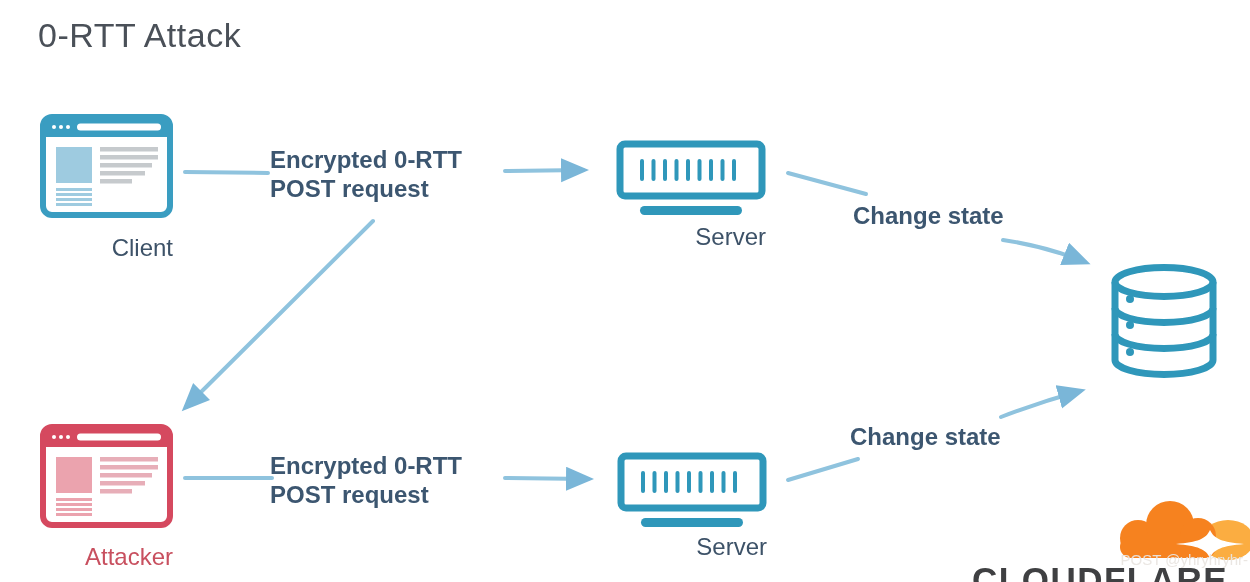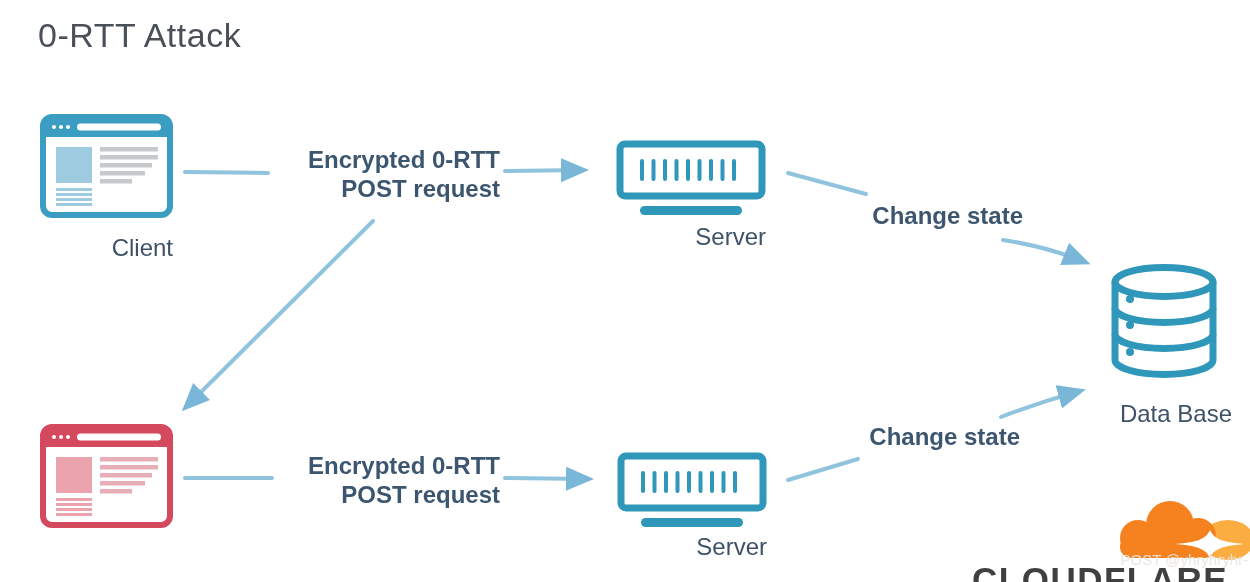--- a/index.html
+++ b/index.html
@@ -8,21 +8,21 @@
     background:#ffffff;font-family:"Liberation Sans", sans-serif;
   }
   .abs{position:absolute;}
   #title{
     left:38px;top:16px;font-size:34px;color:#4a5058;letter-spacing:.5px;
   }
   .node-label{
     font-size:24px;color:#3d5268;text-align:right;
   }
   .edge-label{
-    font-size:24px;font-weight:600;color:#3c5670;text-align:right;line-height:1.2;
+    font-size:24px;font-weight:600;color:#3c5670;text-align:left;line-height:1.2;
   }
   
   .browser.teal{color:#3a9dc1;--cA:#9ecbe0;--cB:#c6cacd;}
   .browser.red {color:#d5495f;--cA:#eba3ae;--cB:#e7aeb8;}
   .teal-ic{color:#2f97ba;}
   .attacker-label{color:#c8505f;}
   #cf-text{
     left:972px;top:560px;font-size:35px;font-weight:bold;color:#3f4042;
     letter-spacing:1.5px;white-space:nowrap;
   }
@@ -117,21 +117,20 @@
         <path d="M7,72 A49,14.5 0 0 0 105,72"></path>
         <path d="M7,98 A49,14.5 0 0 0 105,98"></path>
       </g>
       <g fill="currentColor">
         <circle cx="22" cy="37" r="4"></circle>
         <circle cx="22" cy="63" r="4"></circle>
         <circle cx="22" cy="90" r="4"></circle>
       </g>
     </svg>
   </div>
-  <div class="abs node-label" style="left:1100px;top:400px;width:132px;">Data Base</div>
 
   <div class="abs browser red" style="left:40px;top:424px;">
     <svg width="133" height="104" viewBox="0 0 133 104">
       <rect x="3" y="3" width="127" height="98" rx="9" fill="#fff" stroke="currentColor" stroke-width="6"></rect>
       <path d="M12,3 h109 a9,9 0 0 1 9,9 v11 h-127 v-11 a9,9 0 0 1 9,-9 z" fill="currentColor"></path>
       <circle cx="14" cy="13" r="2" fill="#fff"></circle>
       <circle cx="21" cy="13" r="2" fill="#fff"></circle>
       <circle cx="28" cy="13" r="2" fill="#fff"></circle>
       <rect x="37" y="9.5" width="84" height="7" rx="3.5" fill="#fff"></rect>
       <rect x="16" y="33" width="36" height="36" fill="var(--cA)"></rect>
@@ -139,20 +138,21 @@
       <rect x="60" y="41" width="58" height="4.5" fill="var(--cB)"></rect>
       <rect x="60" y="49" width="52" height="4.5" fill="var(--cB)"></rect>
       <rect x="60" y="57" width="45" height="4.5" fill="var(--cB)"></rect>
       <rect x="60" y="65" width="32" height="4.5" fill="var(--cB)"></rect>
       <rect x="16" y="74" width="36" height="3" fill="var(--cA)"></rect>
       <rect x="16" y="79" width="36" height="3" fill="var(--cA)"></rect>
       <rect x="16" y="84" width="36" height="3" fill="var(--cA)"></rect>
       <rect x="16" y="89" width="36" height="3" fill="var(--cA)"></rect>
     </svg>
   </div>
+  <div class="abs node-label attacker-label" style="left:40px;top:543px;width:133px;">Attacker</div>
 
   <div class="abs edge-label" style="left:270px;top:452px;width:230px;">
     <div>Encrypted 0-RTT</div>
     <div>POST request</div>
   </div>
 
   <div class="abs teal-ic" style="left:617px;top:452px;">
     <svg width="150" height="78" viewBox="0 0 150 78">
       <rect x="4" y="4" width="142" height="52" rx="5" fill="#fff" stroke="currentColor" stroke-width="7"></rect>
       <g fill="currentColor">

